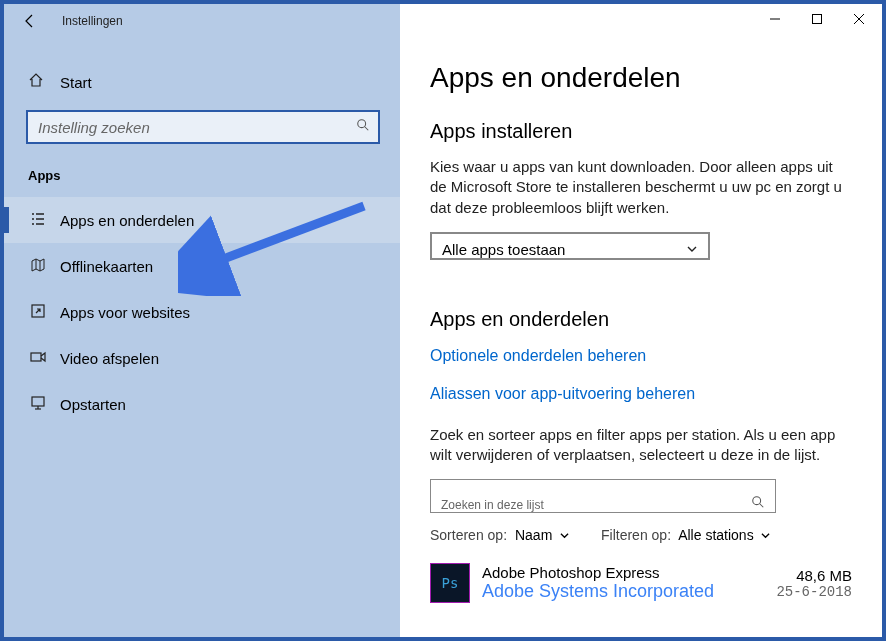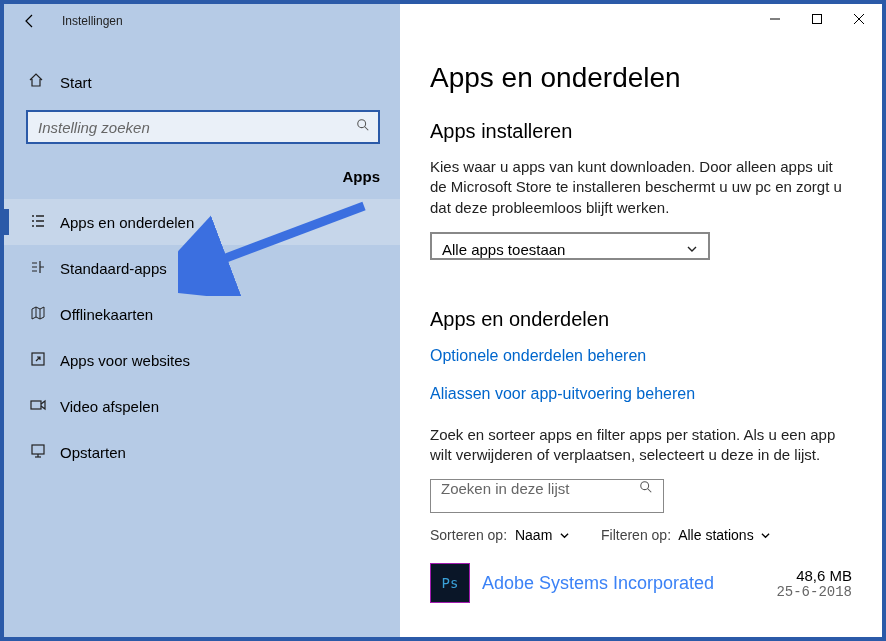--- a/index.html
+++ b/index.html
@@ -17,39 +17,39 @@
     
     .home-row { display: flex; align-items: center; padding: 12px 20px 18px 24px; margin-top: 26px; }
     .home-icon { width: 20px; font-size: 16px; }
     .home-label { margin-left: 12px; font-size: 15px; }
     
     .search-wrap { margin: 0 20px 20px 22px; position: relative; }
     .search-input { width: 100%; height: 34px; border: 2px solid #2b5aa8; background: #eaf0f8; padding: 0 34px 0 10px; font-size: 15px; outline: none; font-style: italic; color: #666; }
     .search-input::placeholder { color: #666; font-style: italic; }
     .search-icon { position: absolute; right: 10px; top: 8px; font-size: 14px; color: #555; }
     
-    .section-header { font-weight: 600; font-size: 15px; padding: 4px 20px 14px 24px; text-align: right; }
+    .section-header { font-weight: 600; font-size: 13px; padding: 4px 20px 14px 24px; }
     
     .nav-item { display: flex; align-items: center; height: 46px; padding: 0 20px 0 24px; font-size: 15px; position: relative; }
     .nav-item.sel { background: #c6d6ea; }
     .nav-item.sel::before { content: ""; position: absolute; left: 0; top: 10px; bottom: 10px; width: 5px; background: #2b5aa8; }
     .nav-icon { width: 20px; text-align: center; font-size: 15px; }
     .nav-label { margin-left: 12px; }
     
     .page-title { font-size: 28px; font-weight: 300; margin-top: 58px; }
     .section-h { font-size: 20px; font-weight: 400; margin-top: 26px; }
     .desc { font-size: 15px; margin-top: 14px; color: #222; line-height: 1.35; }
     
     .select-box { margin-top: 14px; width: 280px; height: 28px; border: 2px solid #888; display: flex; align-items: flex-end; padding: 0 10px; font-size: 15px; justify-content: space-between; }
     .chev { font-size: 12px; }
     
     .link { color: #0066cc; font-size: 16px; margin-top: 16px; display: block; }
     .link + .link { margin-top: 20px; }
     
-    .filter-box { margin-top: 14px; width: 234px; height: 34px; border: 1px solid #888; display: flex; align-items: flex-start; padding: 0 10px; font-size: 15px; color: #666; justify-content: space-between; }
+    .filter-box { margin-top: 14px; width: 346px; height: 34px; border: 1px solid #888; display: flex; align-items: flex-end; padding: 0 10px; font-size: 12px; color: #666; justify-content: space-between; }
     
     .sort-row { margin-top: 14px; font-size: 14px; color: #444; }
     .sort-row .lab { margin-right: 4px; }
     .sort-row .val { color: #000; margin-right: 28px; }
     
     .app-row { display: flex; align-items: center; margin-top: 20px; }
     .app-icon { width: 40px; height: 40px; background: #0a1628; display: flex; align-items: center; justify-content: center; color: #3aa0d8; font-size: 14px; font-family: monospace; border: 1px solid #a21caf; }
     .app-info { margin-left: 12px; flex: 1; }
     .app-name { font-size: 15px; }
     .app-pub { font-size: 18px; color: #3b82f6; }
@@ -94,28 +94,20 @@
 
     <div class="section-header">Apps</div>
 
     <div class="nav-item sel">
       <span class="nav-icon">
         <svg viewBox="0 0 16 16" width="16" height="16">
             <path d="M2 3h2M6 3h8M2 8h2M6 8h8M2 13h2M6 13h8" stroke="#222" stroke-width="1.4"></path>
           </svg>
       </span>
       <span class="nav-label">Apps en onderdelen</span>
-    </div>
-    <div class="nav-item">
-      <span class="nav-icon">
-        <svg viewBox="0 0 16 16" width="16" height="16">
-            <path d="M2 4h5M2 8h5M2 12h5M10 2v12M10 8h4" stroke="#222" stroke-width="1.2" fill="none"></path>
-          </svg>
-      </span>
-      <span class="nav-label">Standaard-apps</span>
     </div>
     <div class="nav-item">
       <span class="nav-icon">
         <svg viewBox="0 0 16 16" width="16" height="16">
             <path d="M2 4 L6 2 L10 4 L14 2 V12 L10 14 L6 12 L2 14 Z M6 2 V12 M10 4 V14" stroke="#222" stroke-width="1" fill="none"></path>
           </svg>
       </span>
       <span class="nav-label">Offlinekaarten</span>
     </div>
     <div class="nav-item">
@@ -203,20 +195,21 @@
           </svg></span>
       <span class="lab">Filteren op:</span>
       <span class="val"><span>Alle stations</span> &nbsp;<svg viewBox="0 0 10 10" width="9" height="9" style="display:inline">
             <path d="M1 3 L5 7 L9 3" stroke="#000" stroke-width="1.4" fill="none"></path>
           </svg></span>
     </div>
 
     <div class="app-row">
       <div class="app-icon">Ps</div>
       <div class="app-info">
+        <div class="app-name">Adobe Photoshop Express</div>
         <div class="app-pub">Adobe Systems Incorporated</div>
       </div>
       <div class="app-meta">
         <div class="app-size">48,6 MB</div>
         <div class="app-date">25-6-2018</div>
       </div>
     </div>
   </div>
 </div>
 

